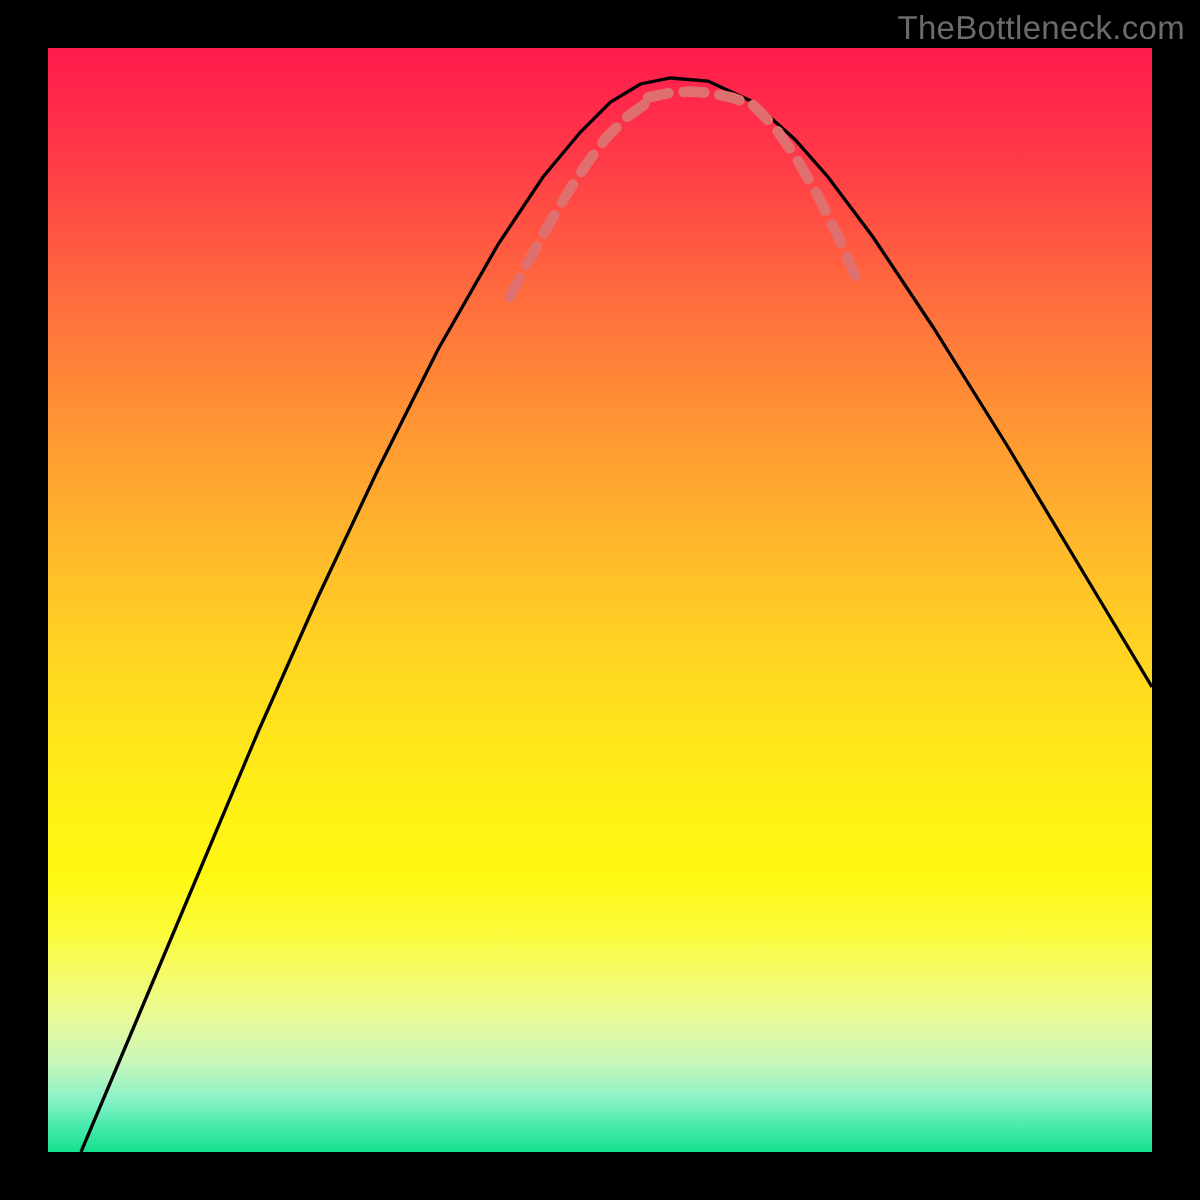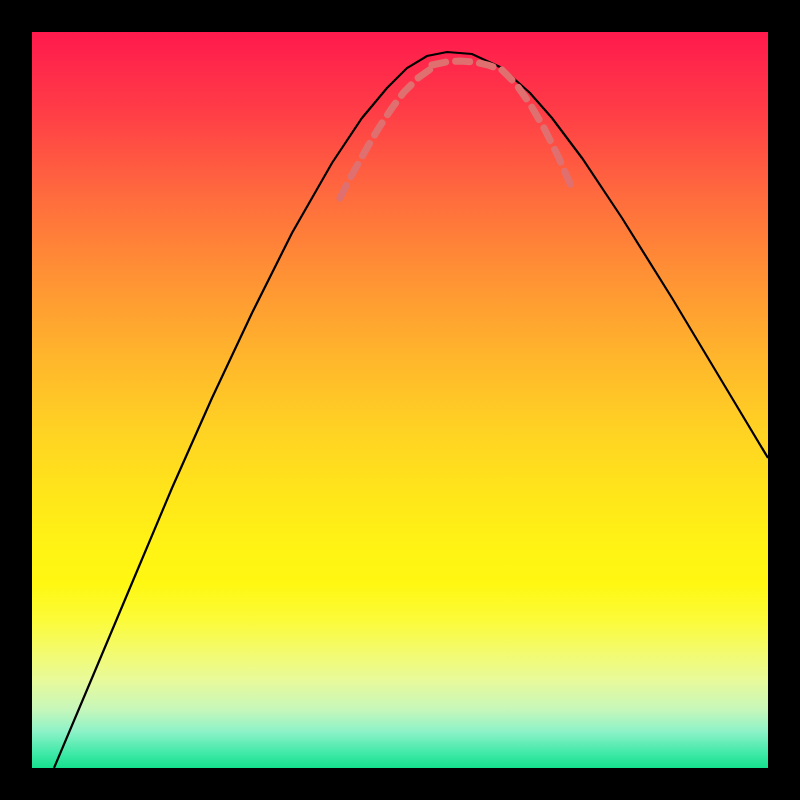--- a/index.html
+++ b/index.html
@@ -70,13 +70,14 @@
   <div class="plot">
     <svg class="curve-svg" viewBox="0 0 736 736" preserveAspectRatio="none">
       <g>
           <path d="M22 736 L60 646 L100 551 L140 456 L180 366 L220 281 L260 201 L300 131 L330 86 L355 56 L375 36 L395 24 L415 20 L440 22 L470 36 L498 61 L520 86 L550 126 L590 186 L640 266 L700 366 L736 426" fill="none" stroke="#000000" stroke-width="2.2"></path>
           <path d="M308 166 L316 150 L326 132 L336 114 L348 94 L360 76 L372 60 L386 46 L400 36" fill="none" stroke="#e07070" stroke-width="7" stroke-dasharray="14 10" stroke-linecap="round"></path>
           <path d="M400 33 L414 30 L428 29 L442 30 L456 33 L470 38" fill="none" stroke="#e07070" stroke-width="7" stroke-dasharray="14 10" stroke-linecap="round"></path>
           <path d="M470 38 L484 52 L498 72 L512 96 L526 124 L540 156" fill="none" stroke="#e07070" stroke-width="7" stroke-dasharray="14 10" stroke-linecap="round"></path>
         </g>
     </svg>
   </div>
+  <div class="watermark">TheBottleneck.com</div>
 </div>
 
 </body></html>

